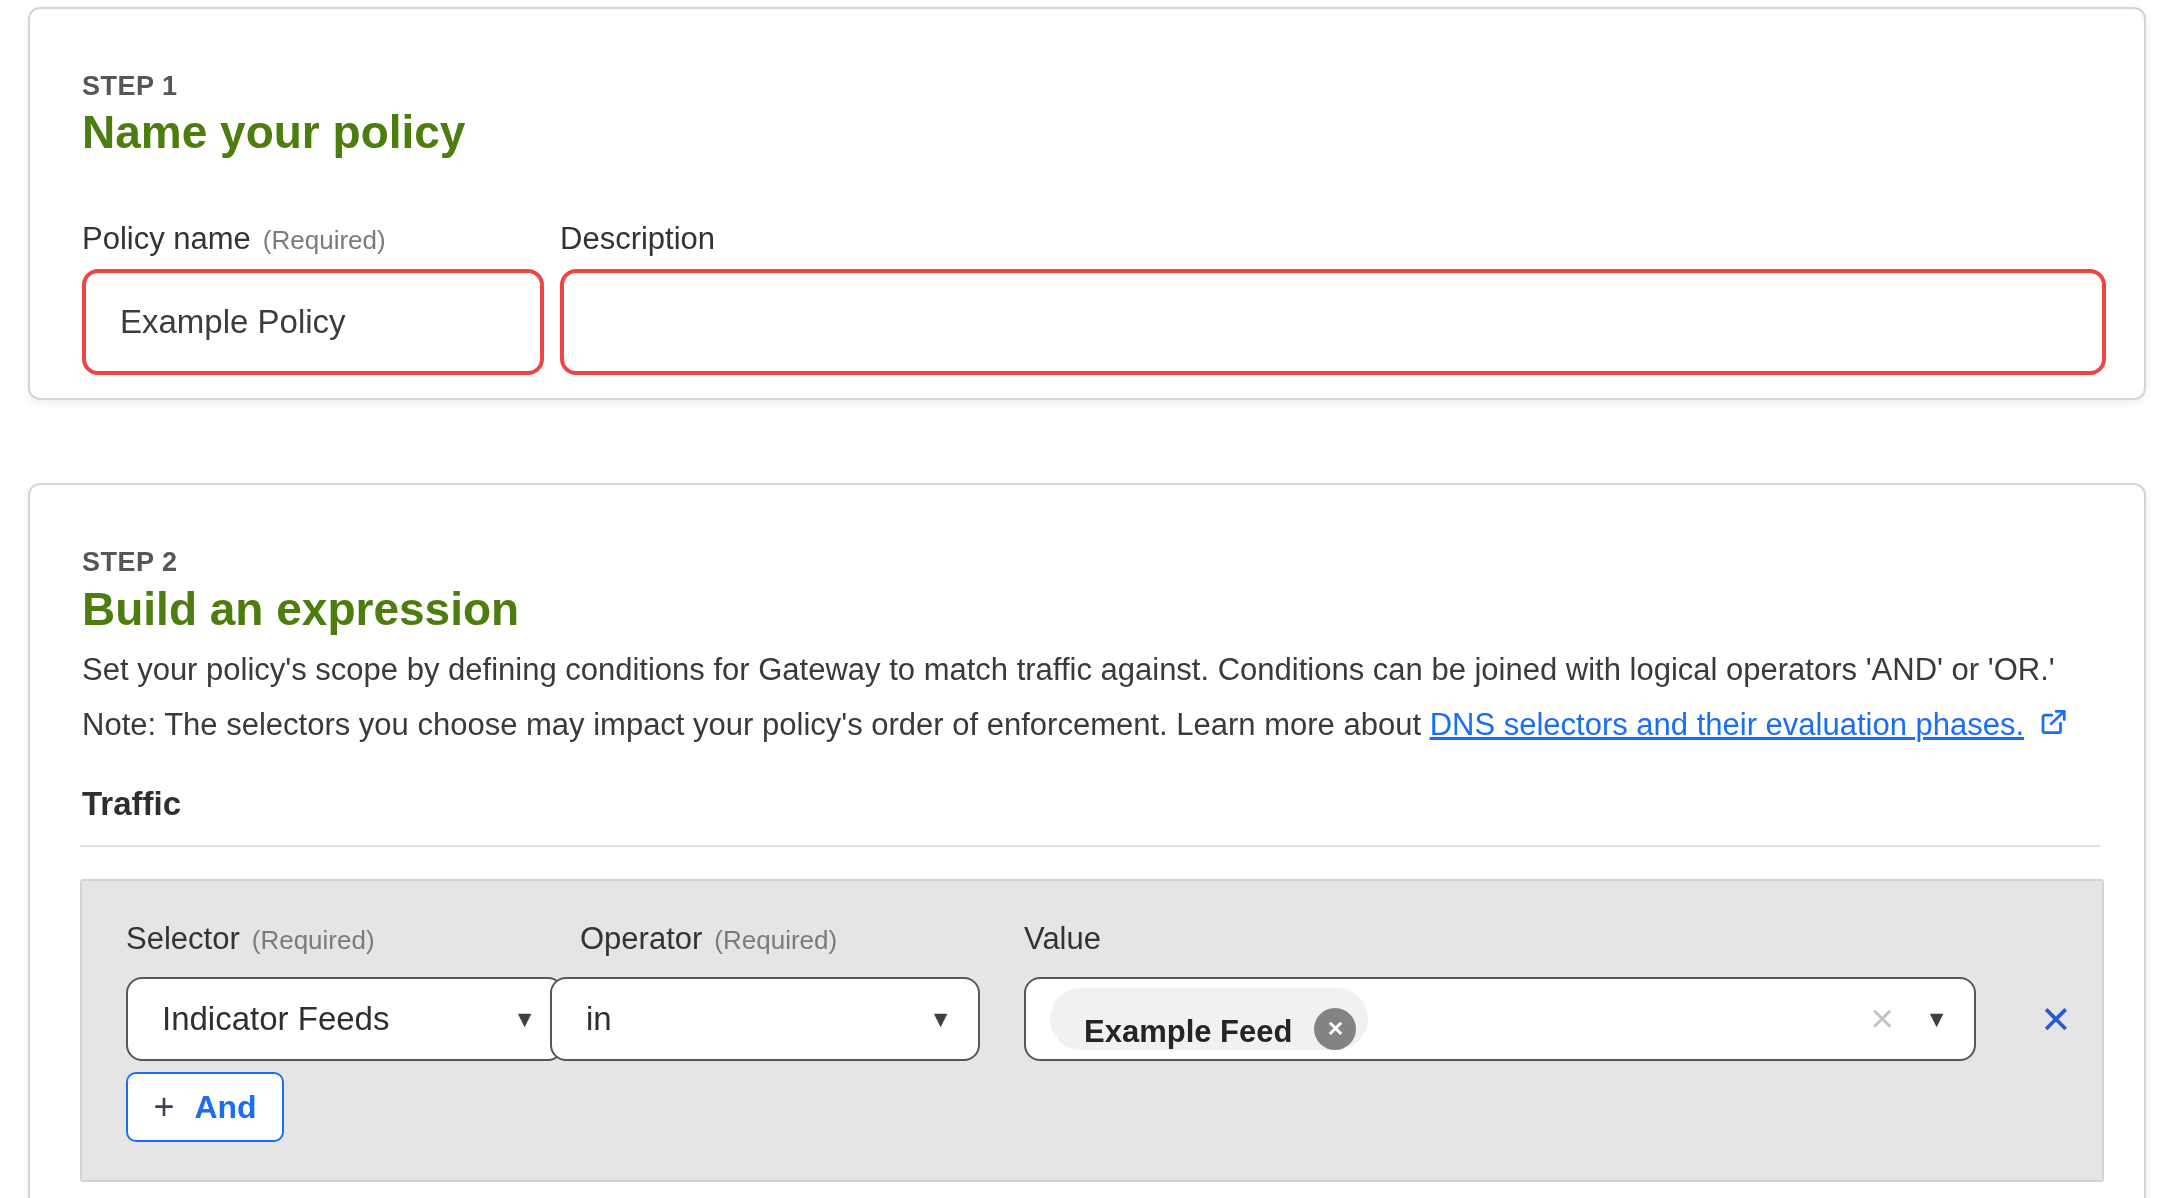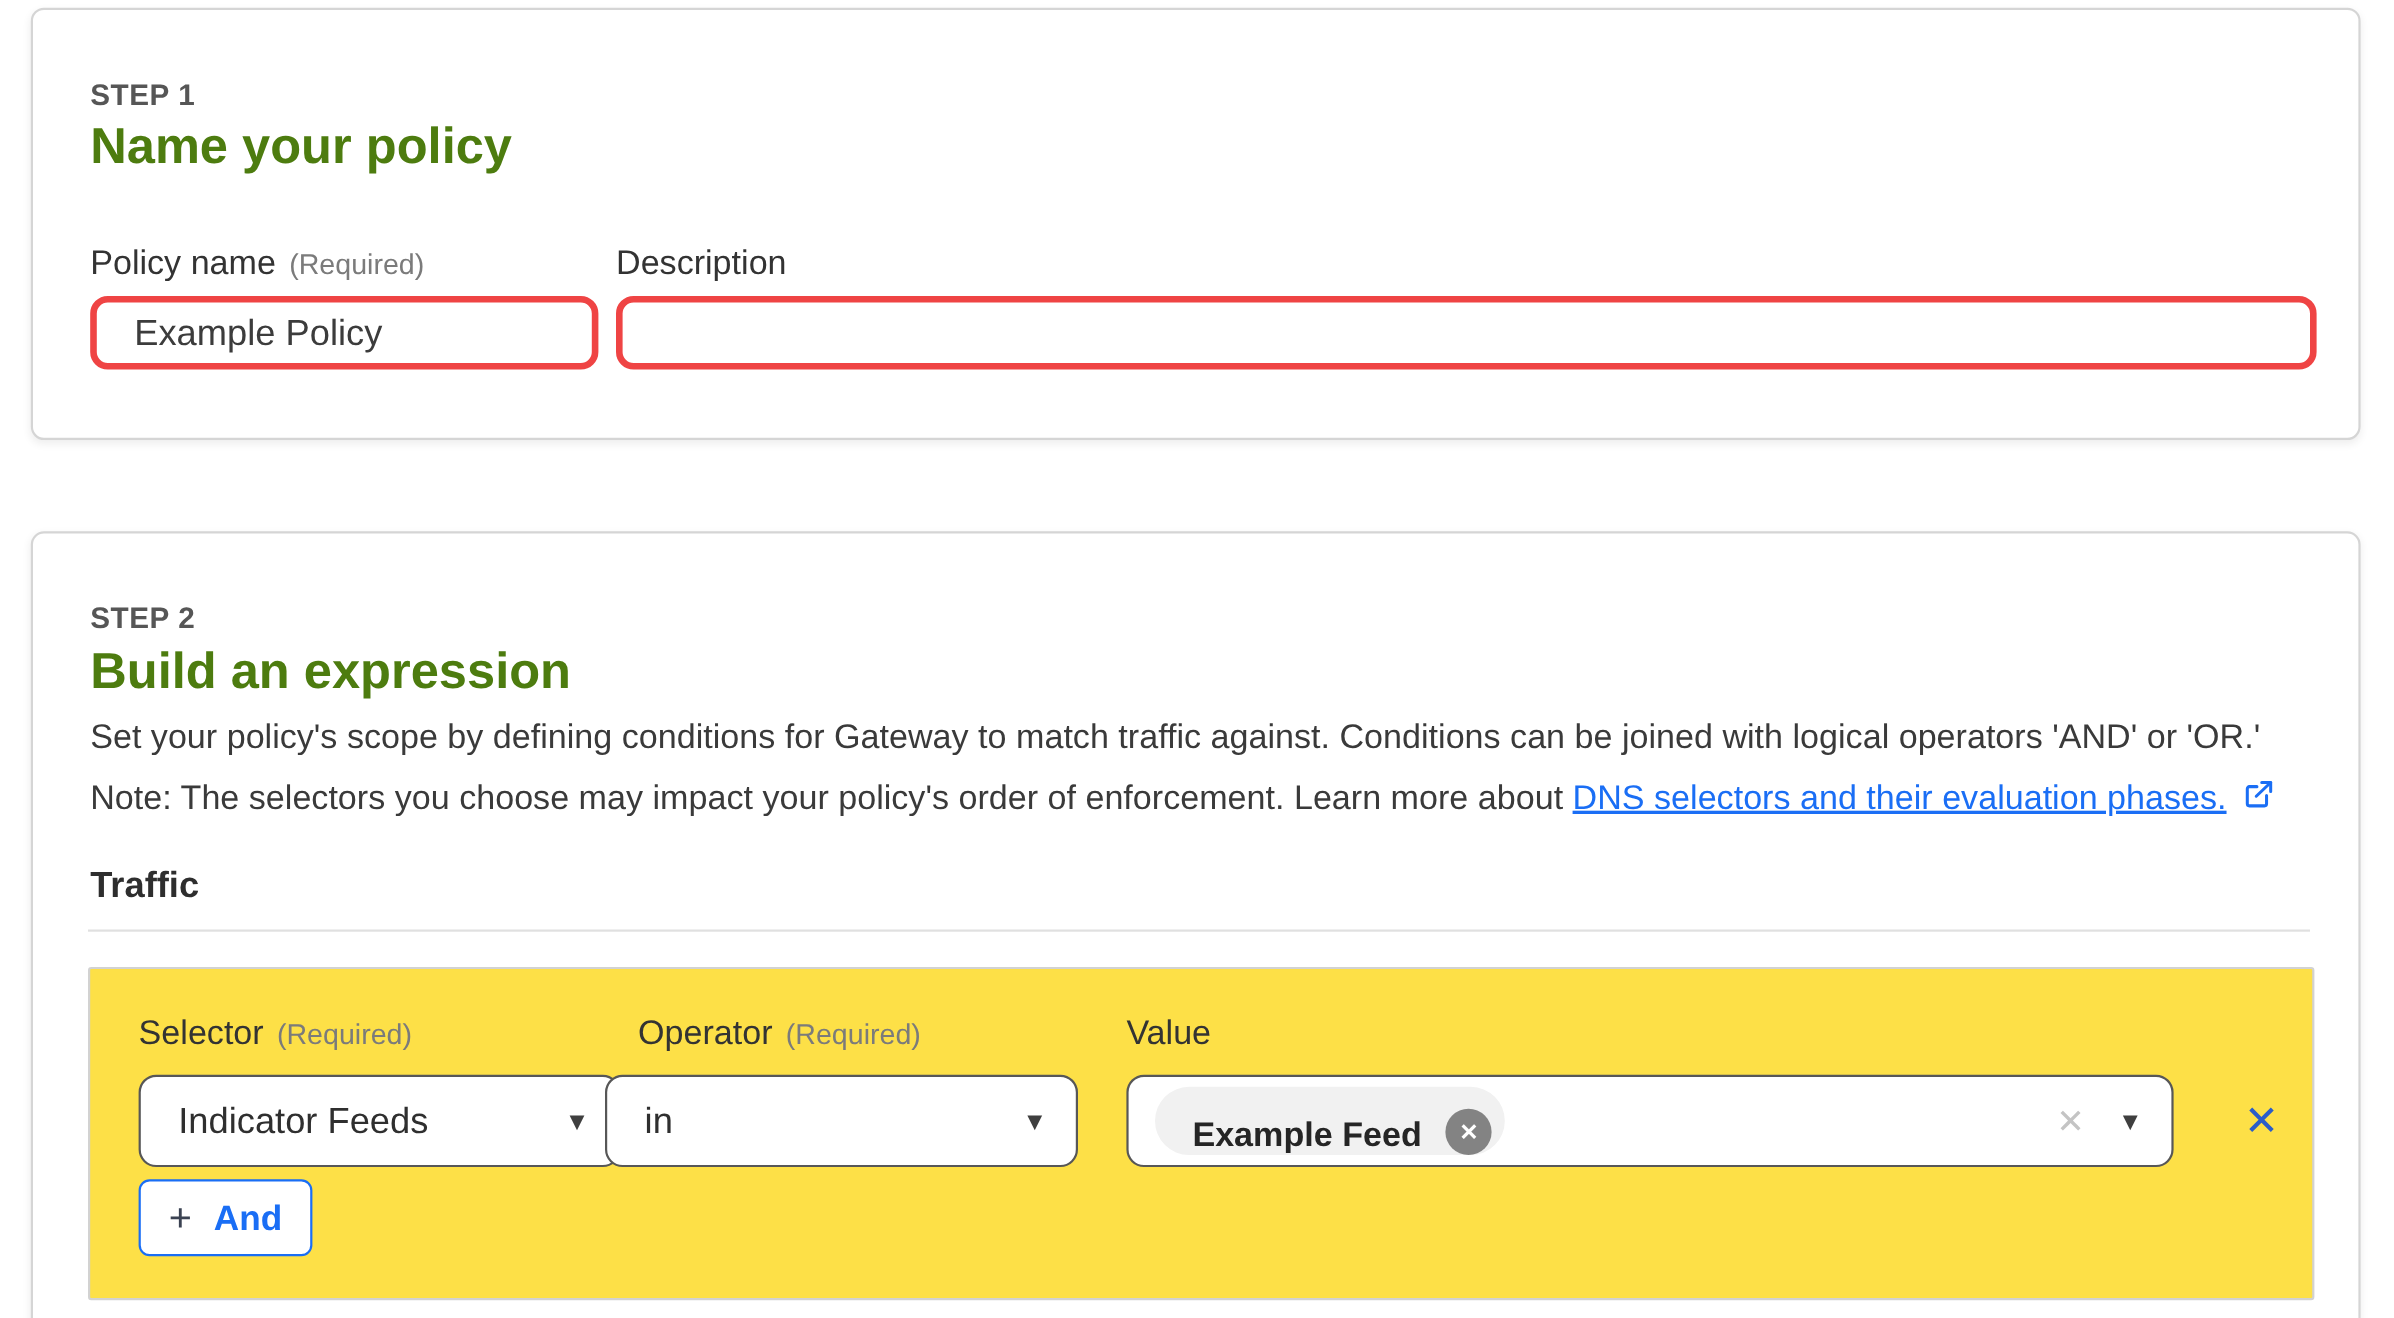--- a/index.html
+++ b/index.html
@@ -33,22 +33,22 @@
   }
   .field-label {
     position: absolute;
     font-size: 31px; color: #333;
   }
   .required {
     font-size: 26px; color: #7b7b7b; margin-left: 12px;
   }
   .text-input {
     position: absolute;
-    height: 67px;
-    border: 6px solid #ef4444;
+    height: 106px;
+    border: 4px solid #ef4444;
     border-radius: 16px;
     background: #fff;
     font-family: "Liberation Sans", sans-serif;
     font-size: 33px; color: #3c3c3c;
     padding: 0 34px;
     outline: none;
   }
   .body-text {
     position: absolute; left: 52px; right: 70px;
     font-size: 31px; color: #3a3a3a;
@@ -67,21 +67,21 @@
   .divider {
     position: absolute; left: 50px; right: 44px;
     height: 0; border-top: 2px solid #e0e0e0;
   }
   .condition-box {
     position: absolute;
     left: 50px; top: 394px;
     width: 2024px; height: 303px;
     border: 2px solid #d2d2d2;
     border-radius: 3px;
-    background: #fde047;
+    background: #e5e5e5;
   }
   .cond-label { top: 40px; }
   .select-box {
     position: absolute; top: 96px; height: 84px;
     border: 2px solid #575757;
     border-radius: 16px;
     background: #fff;
     display: flex; align-items: center;
     padding: 0 26px 0 34px;
     font-size: 33px; color: #2f2f2f;

